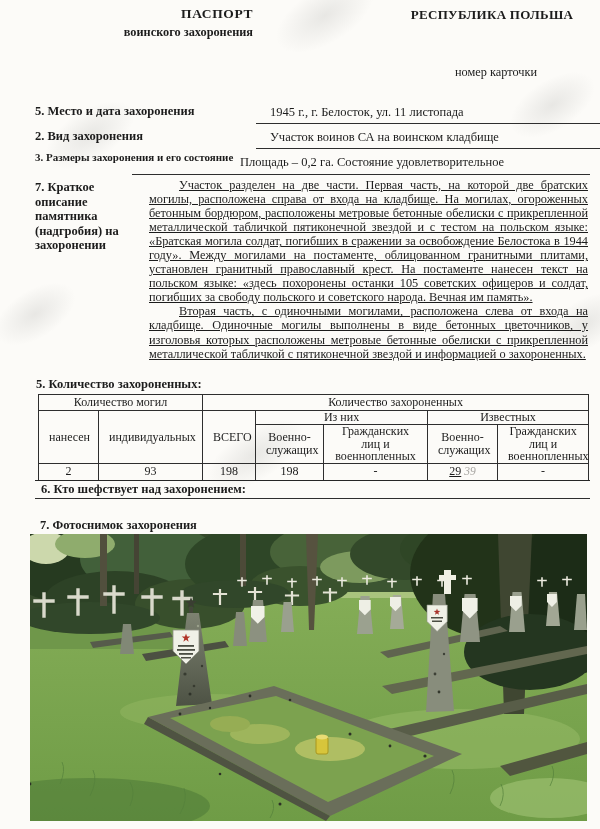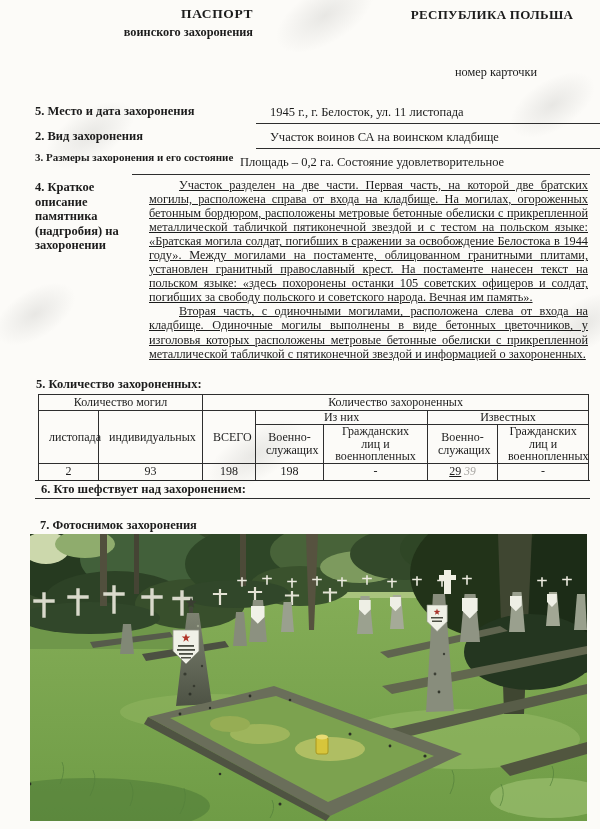--- a/index.html
+++ b/index.html
@@ -72,21 +72,21 @@
   <div class="flabel" style="top:104px;">5. Место и дата захоронения</div>
   <div class="fvalue" style="top:105px;">1945 г., г. Белосток, ул. 11 листопада</div>
 
   <div class="flabel" style="top:129px;">2. Вид захоронения</div>
   <div class="fvalue" style="top:130px;">Участок воинов СА на воинском кладбище</div>
 
   <div class="f3-label">3. Размеры захоронения и его состояние</div>
   <div class="f3-line"></div>
   <div class="f3-value">Площадь – 0,2  га.  Состояние удовлетворительное</div>
 
-  <div class="s4-label">4. Краткое описание памятника (надгробия) на захоронении</div>
+  <div class="s4-label">7. Краткое описание памятника (надгробия) на захоронении</div>
   <div class="s4-text">
     <p>Участок разделен на две части. Первая часть, на которой две братских могилы, расположена справа от входа на кладбище. На могилах, огороженных бетонным бордюром, расположены метровые бетонные обелиски с прикрепленной металлической табличкой пятиконечной звездой и с тестом на польском языке: «Братская могила солдат, погибших в сражении за освобождение Белостока в 1944 году». Между могилами на постаменте, облицованном гранитными плитами, установлен гранитный православный крест. На постаменте нанесен текст на польском языке: «здесь похоронены останки 105 советских офицеров и солдат, погибших за свободу польского и советского народа. Вечная им память».</p>
     <p>Вторая часть, с одиночными могилами, расположена слева от входа на кладбище. Одиночные могилы выполнены в виде бетонных цветочников, у изголовья которых расположены метровые бетонные обелиски с прикрепленной металлической табличкой с пятиконечной звездой и информацией о захороненных.</p>
   </div>
 
   <div class="s5-title">5. Количество захороненных:</div>
   <table class="qty">
     <colgroup>
       <col style="width:60px">
         <col style="width:104px">
@@ -95,21 +95,21 @@
         <col style="width:104px">
         <col style="width:70px">
         <col style="width:91px">
     </colgroup>
     <tbody>
       <tr class="r1">
         <th colspan="2">Количество могил</th>
         <th colspan="5">Количество захороненных</th>
       </tr>
       <tr class="r2">
-        <th rowspan="2">листопада</th>
+        <th rowspan="2">нанесен</th>
         <th rowspan="2">индивидуальных</th>
         <th rowspan="2">ВСЕГО</th>
         <th colspan="2">Из них</th>
         <th colspan="2">Известных</th>
       </tr>
       <tr class="r3">
         <th>Военно-служащих</th>
         <th>Гражданских лиц и военнопленных</th>
         <th>Военно-служащих</th>
         <th>Гражданских лиц и военнопленных</th>

